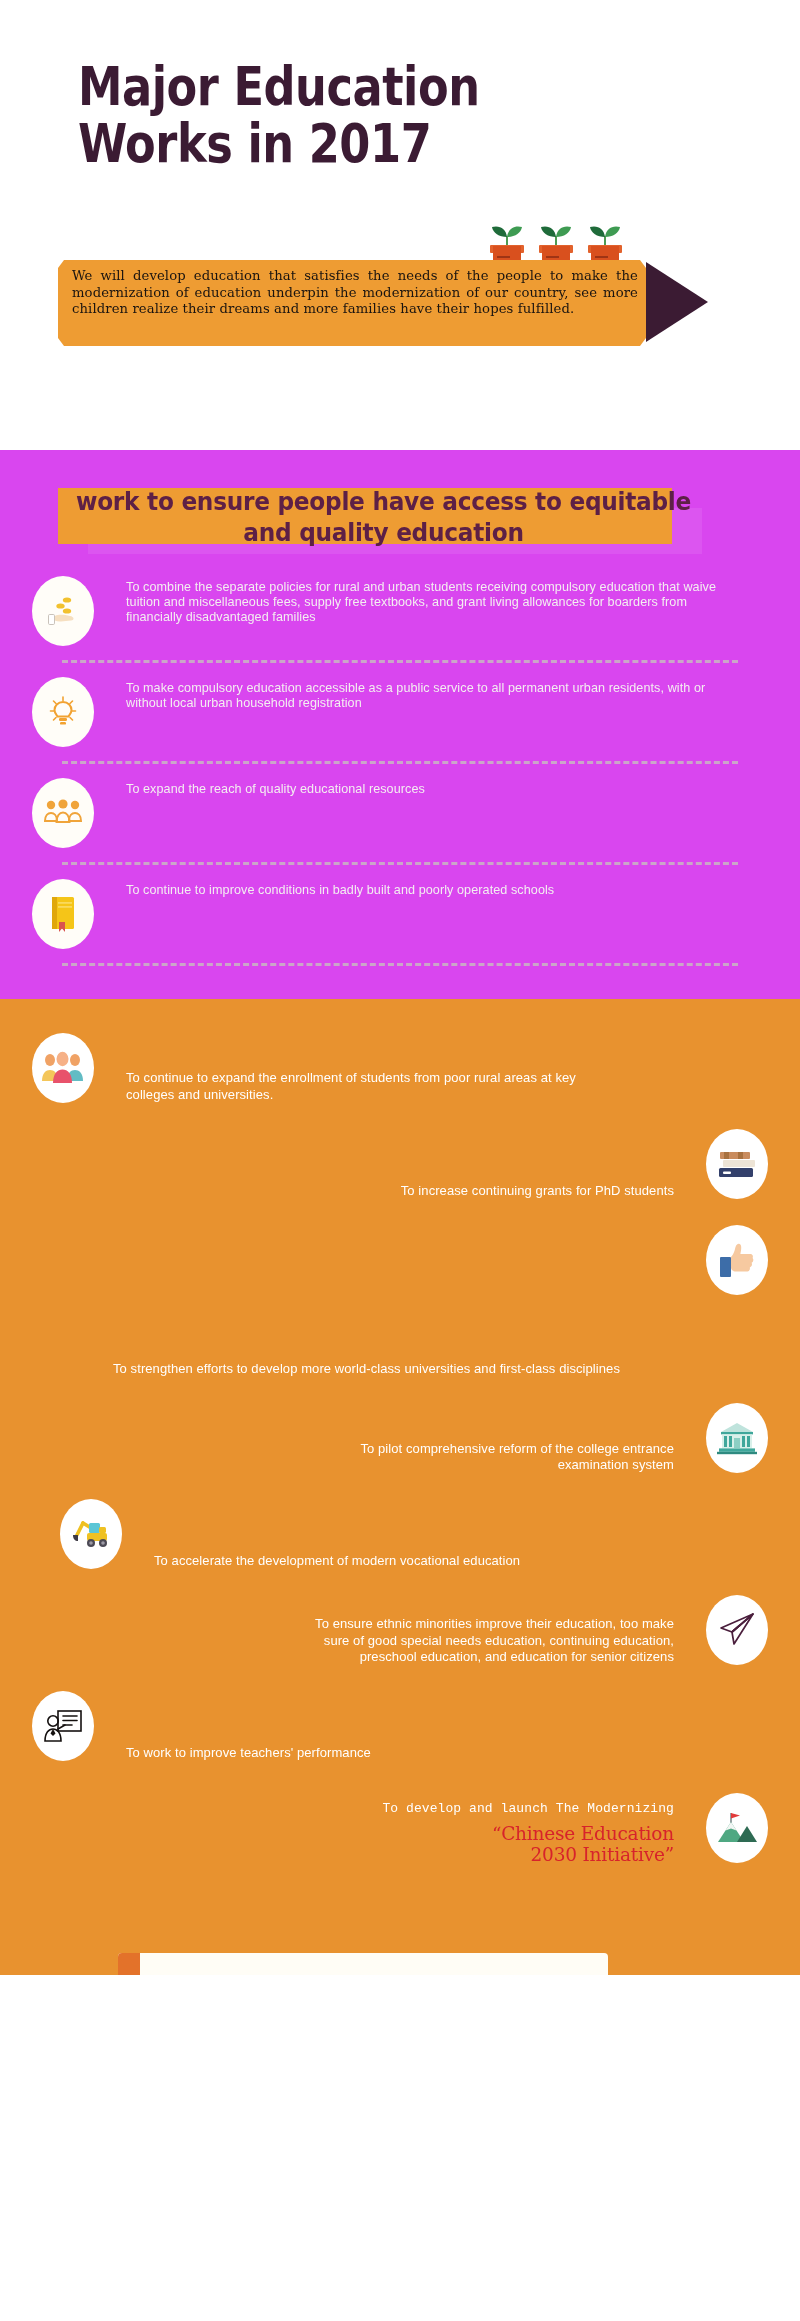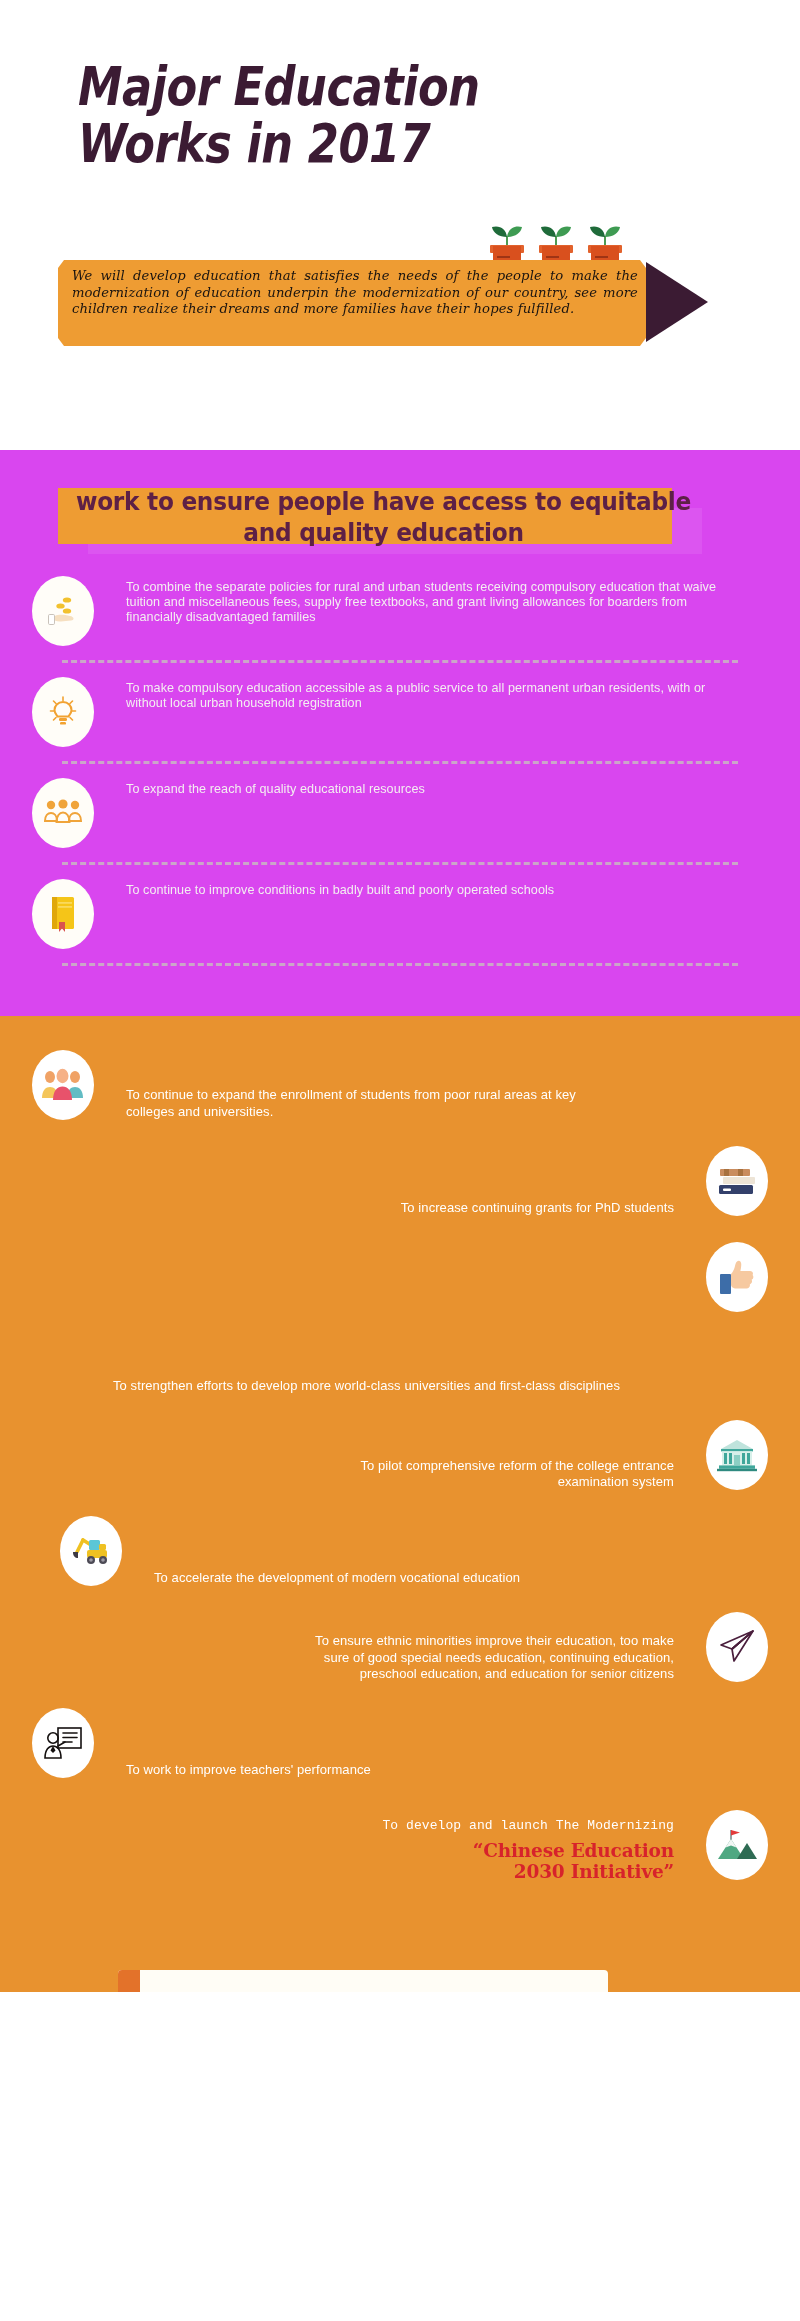--- a/index.html
+++ b/index.html
@@ -6,21 +6,21 @@
   html,body{background:#ffffff;}
   body{
     width:800px;min-height:2321px;
     font-family:"Liberation Sans",sans-serif;
     -webkit-font-smoothing:antialiased;
     overflow-x:hidden;
   }
   .page{position:relative;width:800px;min-height:2321px;background:#fff;overflow:hidden;}
 
   
-  .hero{position:relative;width:800px;height:450px;background:#ffffff;font-style:italic;}
+  .hero{position:relative;width:800px;height:450px;background:#ffffff;}
   .hero-title{
     position:absolute;left:78px;top:58px;width:620px;
     font-family:"DejaVu Sans",sans-serif;
     font-weight:700;font-size:54px;line-height:1.06;
     letter-spacing:-0.5px;
     color:#3B1B33;
     font-stretch:condensed;
     transform:scaleX(0.92);transform-origin:left top;
   }
   .hero-title .l2{display:block;}
@@ -80,21 +80,21 @@
   .sec-head-text{
     position:absolute;left:58px;top:36px;width:700px;
     font-family:"DejaVu Sans",sans-serif;
     font-weight:700;font-size:25px;line-height:31px;
     color:#5D2046;text-align:center;
     transform:scaleX(0.93);transform-origin:left top;
     letter-spacing:-0.3px;
   }
 
   
-  .plist{position:relative;padding:6px 0 36px 0;}
+  .plist{position:relative;padding:6px 0 19px 0;}
   .prow{position:relative;display:flex;align-items:flex-start;padding:0 0 0 0;min-height:64px;}
   .prow .ic-wrap{width:126px;flex:0 0 126px;display:flex;justify-content:center;}
   .prow .ptxt{
     flex:1 1 auto;padding-right:58px;padding-top:4px;
     font-family:"Liberation Sans",sans-serif;
     font-size:12.6px;line-height:15.2px;color:#F4EEF1;
     letter-spacing:.08px;
   }
   .badge{
     width:62px;height:70px;border-radius:50%;
@@ -121,21 +121,21 @@
     font-family:"Liberation Sans",sans-serif;
     font-size:13px;line-height:16.4px;color:#FFFFFF;letter-spacing:.08px;
   }
   .orow.right .ic-wrap{width:126px;flex:0 0 126px;display:flex;justify-content:center;}
   .obadge{
     width:62px;height:70px;border-radius:50%;
     background:#FFFFFF;display:flex;align-items:center;justify-content:center;
     flex:0 0 auto;overflow:hidden;
   }
   .initiative{
-    font-family:"DejaVu Serif",serif;font-weight:700;
+    font-family:"DejaVu Serif",serif;font-weight:400;
     font-size:18.5px;line-height:21px;color:#D7232B;
     text-align:right;letter-spacing:-0.2px;margin-top:5px;
   }
   .bottom-strip{
     position:absolute;left:118px;bottom:0;width:490px;height:22px;
     background:#FFFDF6;border-radius:4px 4px 0 0;
   }
   .bottom-strip-tab{
     position:absolute;left:118px;bottom:0;width:22px;height:22px;background:#E3722A;
     border-radius:4px 0 0 0;

